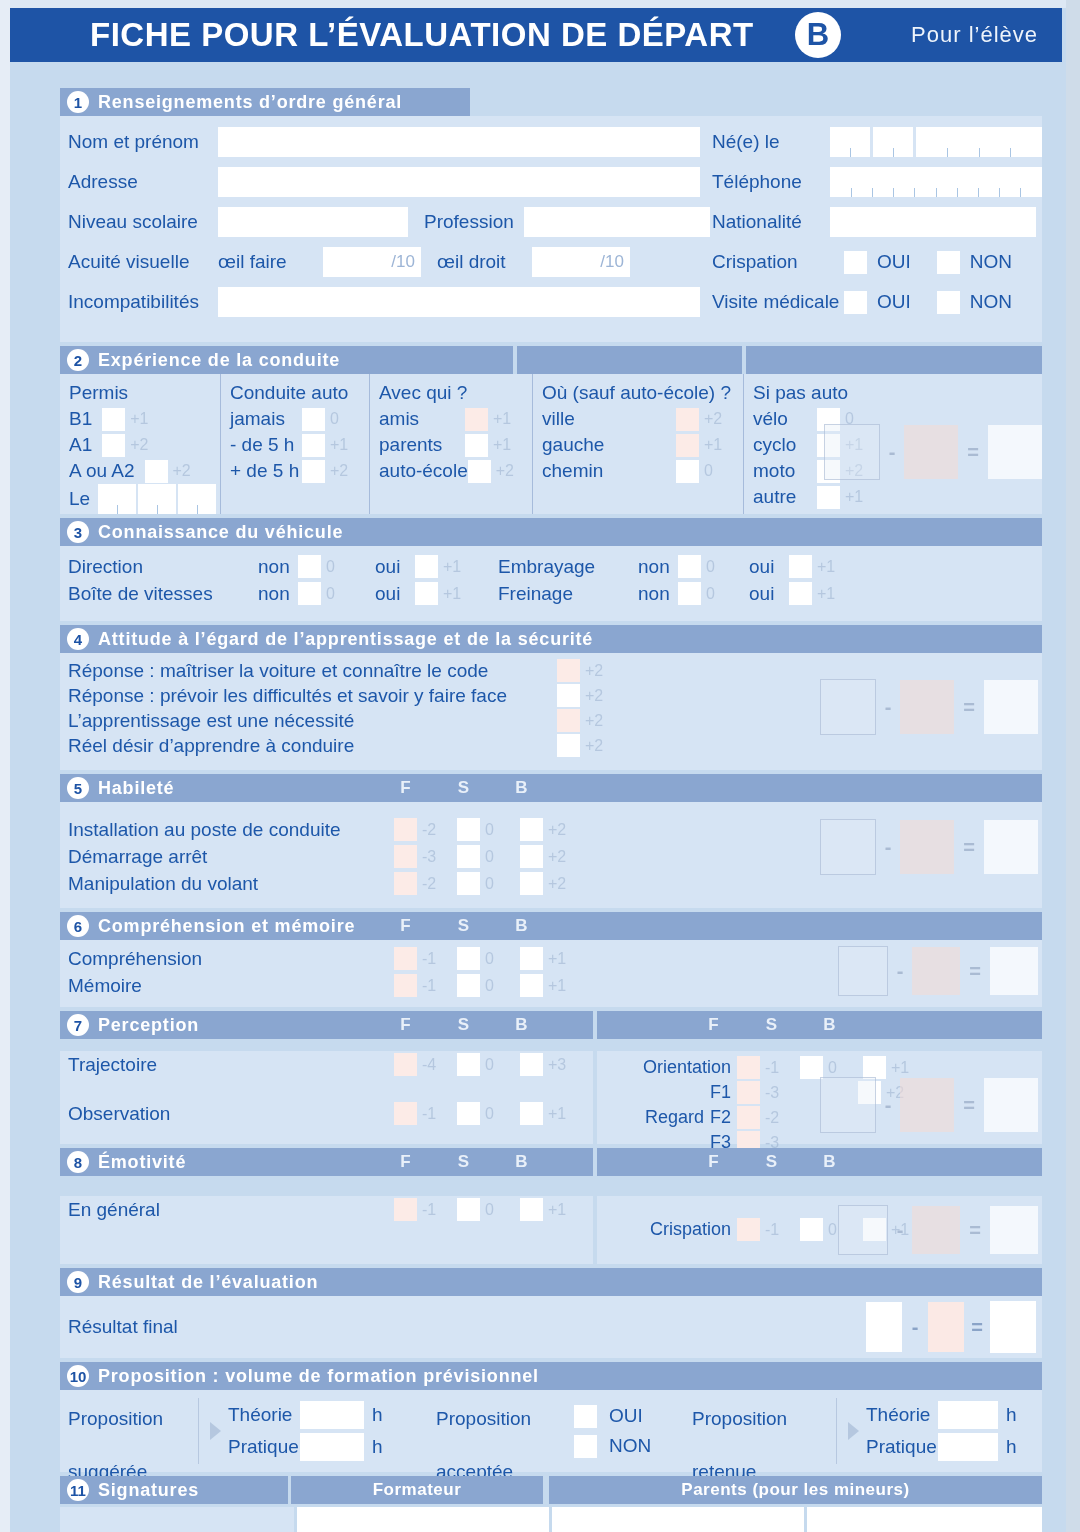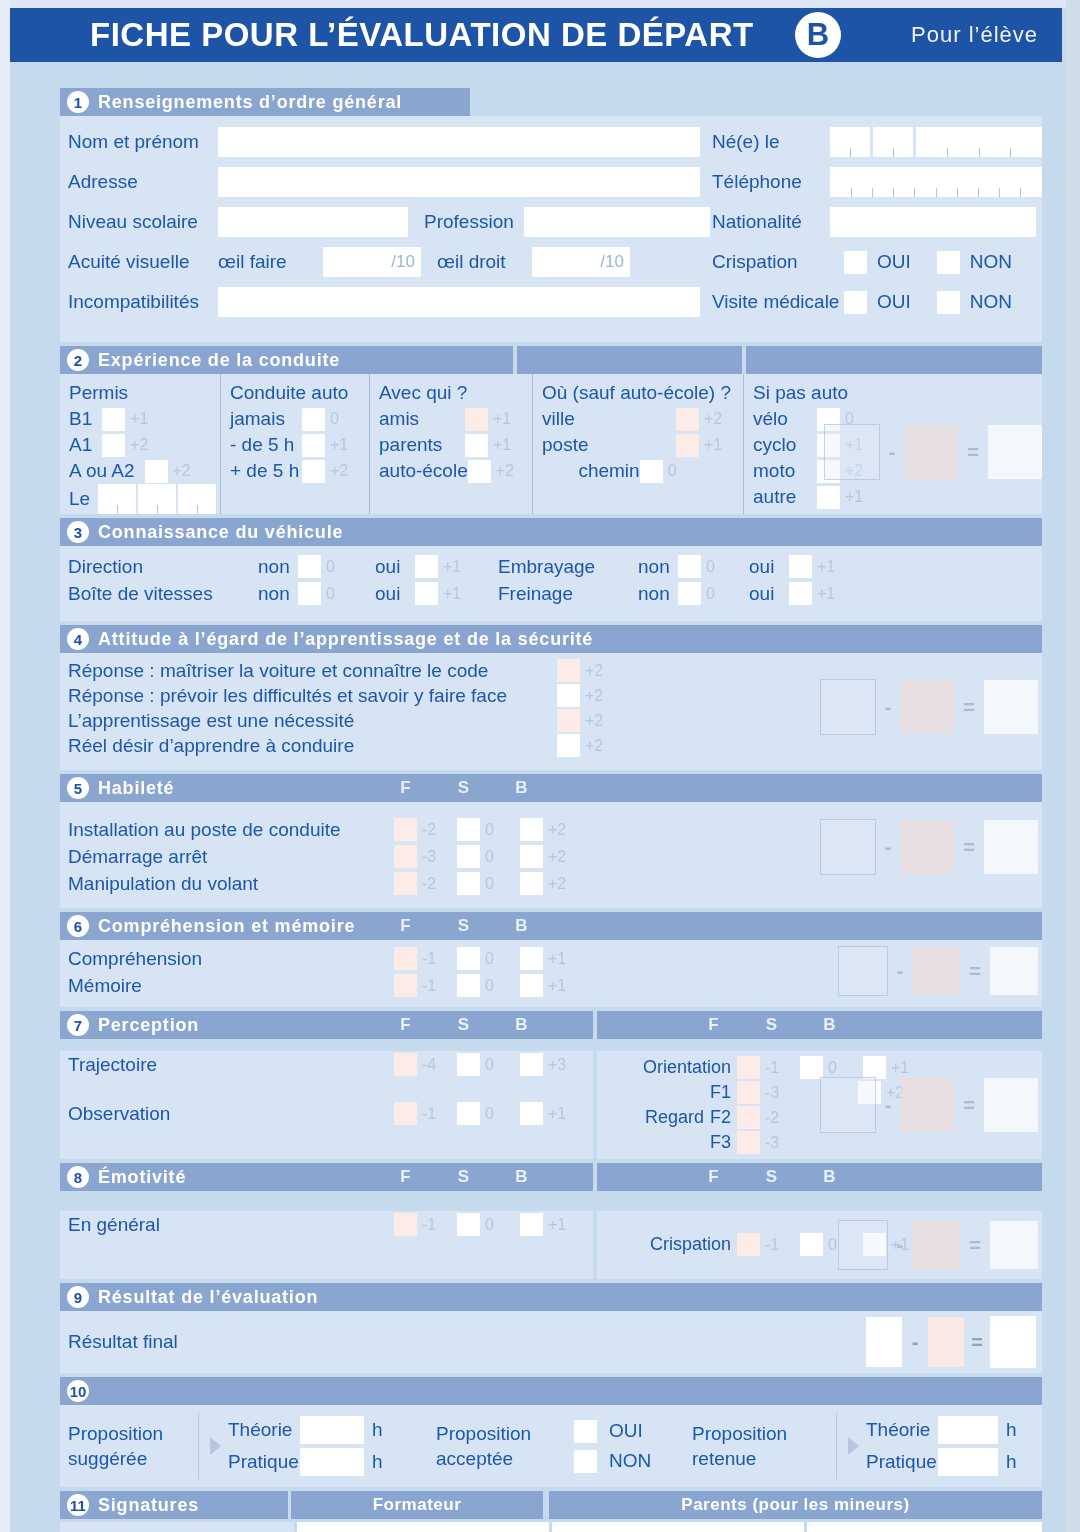--- a/index.html
+++ b/index.html
@@ -77,21 +77,21 @@
   .s7lbl .lbl{font-size:18px;}
 
   .res{position:absolute;right:6px;top:5px;display:flex;align-items:center;}
   .res .rb1{width:36px;height:50px;background:#ffffff;margin-right:6px;}
   .res .rb2{width:36px;height:50px;background:#fbe9e5;margin:0 6px;}
   .res .rb3{width:46px;height:52px;background:#ffffff;margin-left:6px;}
   .res .op{color:#8aa3c7;font-size:20px;font-weight:700;width:14px;text-align:center;}
 
   .s10body{height:82px;display:flex;align-items:center;padding-left:8px;}
   .two{display:flex;flex-direction:column;justify-content:center;}
-  .two .lbl{line-height:25px;}
+  .two .lbl{line-height:25px;margin-top:28px;}
   .vline{flex:0 0 1px;width:1px;height:66px;background:#b7c8e0;margin:0 4px;}
   .arr{flex:0 0 auto;width:0;height:0;border-left:11px solid #a9bdd8;border-top:9px solid transparent;
        border-bottom:9px solid transparent;margin:0 7px;opacity:.75;}
   .hrrow{display:flex;align-items:center;height:32px;}
 
   .s11head{display:flex;}
   .s11c{color:#ffffff;font-weight:700;font-size:17px;letter-spacing:.5px;justify-content:center;}
   .s11body{display:flex;height:72px;margin-top:3px;}
   .sigcell{background:#ffffff;}
   .gap3{width:3px;flex:0 0 3px;}
@@ -276,27 +276,27 @@
       <div class="s2col" style="width:210px">
         <div class="s2h">Où (sauf auto-école) ?</div>
         <div class="s2r" style="justify-content:space-between;padding-right:4px">
             <span class="lbl">ville</span>
             <span style="display:flex;align-items:center">
               <span class="cb pk"></span>
               <span class="faint">+2</span>
             </span>
           </div>
         <div class="s2r" style="justify-content:space-between;padding-right:4px">
-            <span class="lbl">poste</span>
+            <span class="lbl">gauche</span>
             <span style="display:flex;align-items:center">
               <span class="cb pk"></span>
               <span class="faint">+1</span>
             </span>
           </div>
-        <div class="s2r" style="justify-content:center;padding-right:4px">
+        <div class="s2r" style="justify-content:space-between;padding-right:4px">
             <span class="lbl">chemin</span>
             <span style="display:flex;align-items:center">
               <span class="cb"></span>
               <span class="faint">0</span>
             </span>
           </div>
       </div>
       <div class="s2col" style="flex:1">
         <div class="s2h">Si pas auto</div>
         <div class="s2r">
@@ -506,21 +506,21 @@
       </div>
       <div class="sh-gap"></div>
         <div class="sh-seg" style="flex:1"></div>
       <span class="fsb" style="left:334px">F</span>
       <span class="fsb" style="left:392px">S</span>
       <span class="fsb" style="left:450px">B</span>
       <span class="fsb" style="left:642px">F</span>
       <span class="fsb" style="left:700px">S</span>
       <span class="fsb" style="left:758px">B</span>
     </div>
-    <div class="sec-body" style="height:108px">
+    <div class="sec-body" style="height:93px">
       <div class="vgap"></div>
       <div class="fsbrow" style="margin-top:12px">
           <span class="lbl rl">Trajectoire</span>
           <span class="cb pk"></span>
           <span class="faint">-4</span>
           <span class="cb"></span>
           <span class="faint">0</span>
           <span class="cb"></span>
           <span class="faint">+3</span>
         </div>
@@ -648,20 +648,21 @@
         <span class="op">=</span>
         <span class="rb3"></span>
       </div>
     </div>
   </div>
 
   <div class="sec">
     <div class="sec-head">
         <div class="sh-seg" style="flex:1">
       <span class="nb">10</span>
+      <span class="sh-title">Proposition : volume de formation prévisionnel</span>
     </div>
       </div>
     <div class="sec-body s10body">
       <div class="two" style="width:126px">
         <span class="lbl">Proposition</span>
           <span class="lbl">suggérée</span>
       </div>
       <div class="vline"></div>
       <div class="arr"></div>
       <div style="width:208px">

